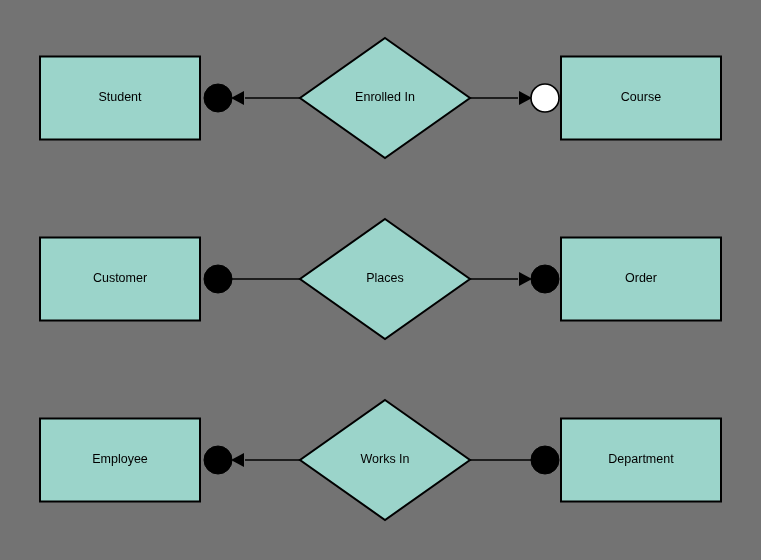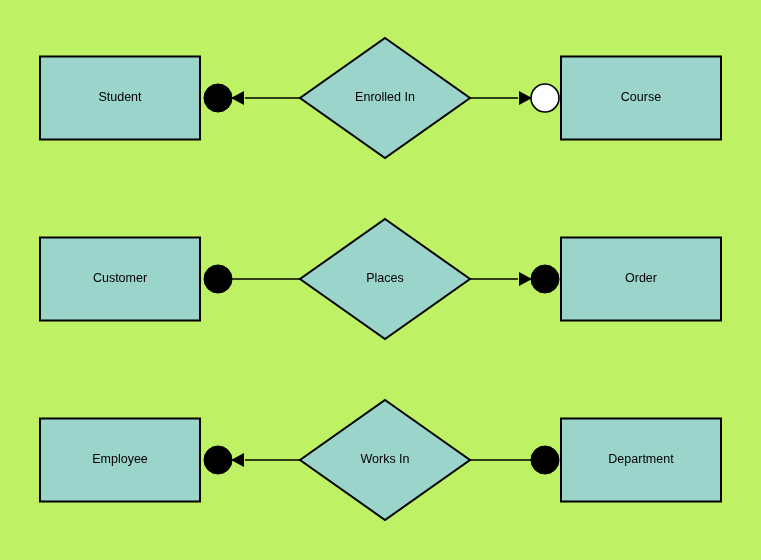--- a/index.html
+++ b/index.html
@@ -11,21 +11,21 @@
   body {
     width: 761px;
     height: 560px;
     overflow: hidden;
     font-family: "Liberation Sans", sans-serif;
   }
   #canvas {
     position: relative;
     width: 761px;
     height: 560px;
-    background: #bef264;
+    background: #737373;
   }
   #er-svg {
     position: absolute;
     top: 0;
     left: 0;
     width: 761px;
     height: 560px;
     display: block;
   }
   .shape-fill {

